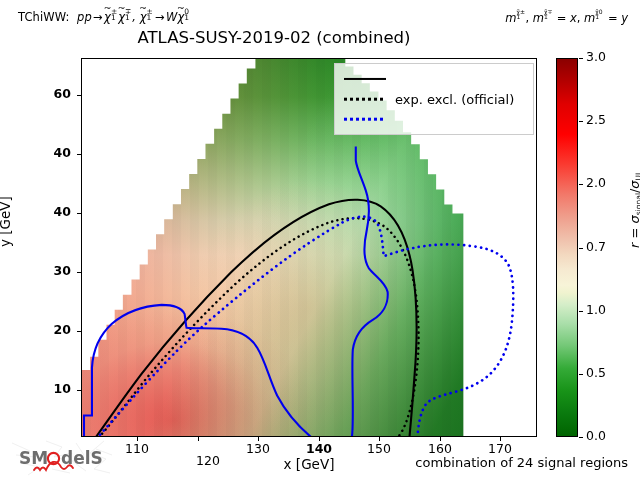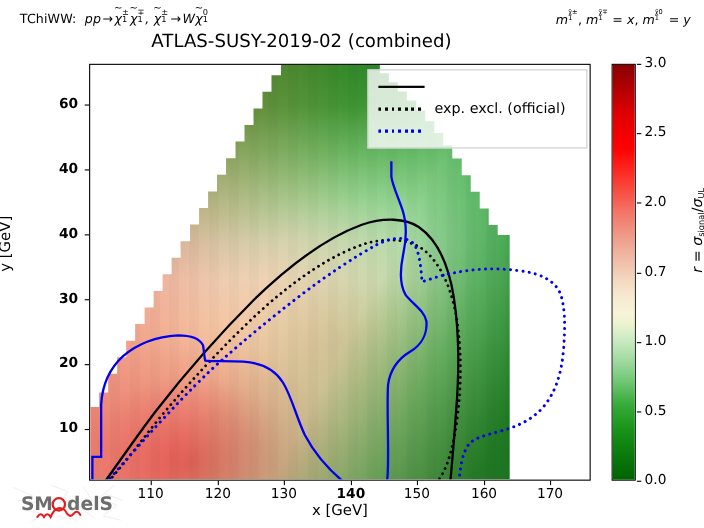--- a/index.html
+++ b/index.html
@@ -249,21 +249,21 @@
 
   <div>
     <div class="xtick" style="left:137px;"></div>
     <div class="xtick" style="left:198px;"></div>
     <div class="xtick" style="left:258px;"></div>
     <div class="xtick" style="left:319px;"></div>
     <div class="xtick" style="left:379px;"></div>
     <div class="xtick" style="left:440px;"></div>
     <div class="xtick" style="left:500px;"></div>
     <div class="xlab" style="left:137px;">110</div>
-    <div class="xlab" style="left:198px;">120</div>
+    <div class="xlab" style="left:208px;margin-top:12px;">120</div>
     <div class="xlab" style="left:258px;">130</div>
     <div class="xlab" style="left:319px;font-weight:bold;">140</div>
     <div class="xlab" style="left:379px;">150</div>
     <div class="xlab" style="left:440px;">160</div>
     <div class="xlab" style="left:500px;">170</div>
   </div>
 
   <div>
     <div class="ytick" style="top:390px;"></div>
     <div class="ytick" style="top:331px;"></div>
@@ -329,20 +329,21 @@
         <span>2.5</span>
       </div>
     <div class="cblab" style="top:58px;">
         <span>3.0</span>
       </div>
   </div>
   <div id="cbar-title">
     <span class="it">r</span> = <span class="it">σ</span><sub class="s it">signal</sub>/<span class="it">σ</span><sub class="s it">UL</sub>
   </div>
 
+  <div id="caption">combination of 24 signal regions</div>
 
   <svg id="logo" viewBox="0 0 120 40">
     <g opacity="0.16" stroke="#7a7a7a" stroke-width="0.7" fill="none">
       <path d="M6,6 L24,14 L14,26 L34,30 L22,38"></path>
       <path d="M98,4 L84,16 L100,22 L88,32 L104,36"></path>
       <path d="M40,4 L56,10 L48,20 L66,16 L58,30"></path>
       <path d="M70,6 L78,18 L66,24 L80,34"></path>
       <path d="M10,18 L30,20 M90,12 L106,18 M46,32 L64,36"></path>
     </g>
     <text x="13" y="27" font-family="DejaVu Sans, sans-serif" font-size="17" font-weight="bold" fill="#6e6e6e">SM</text>

